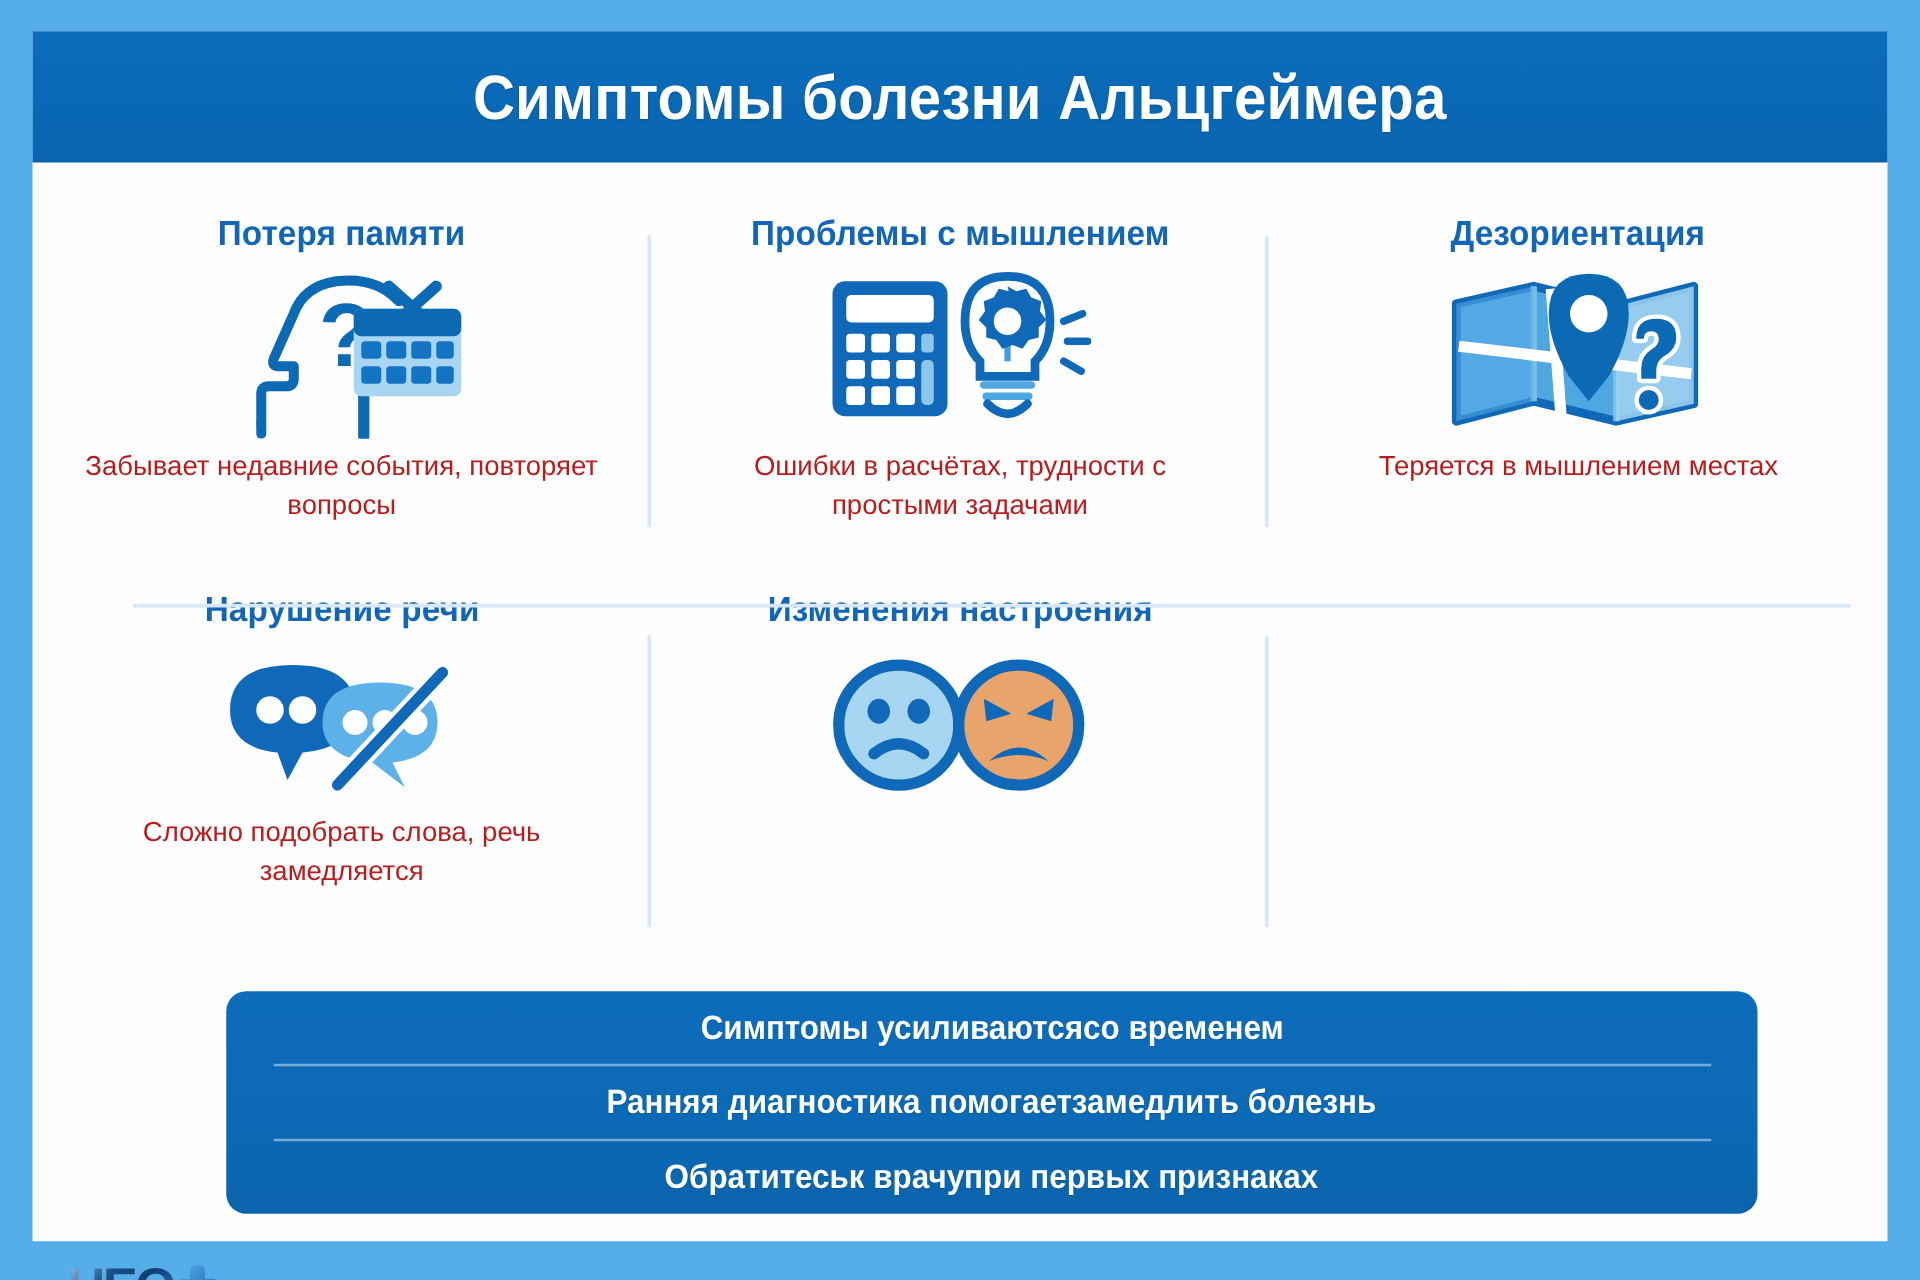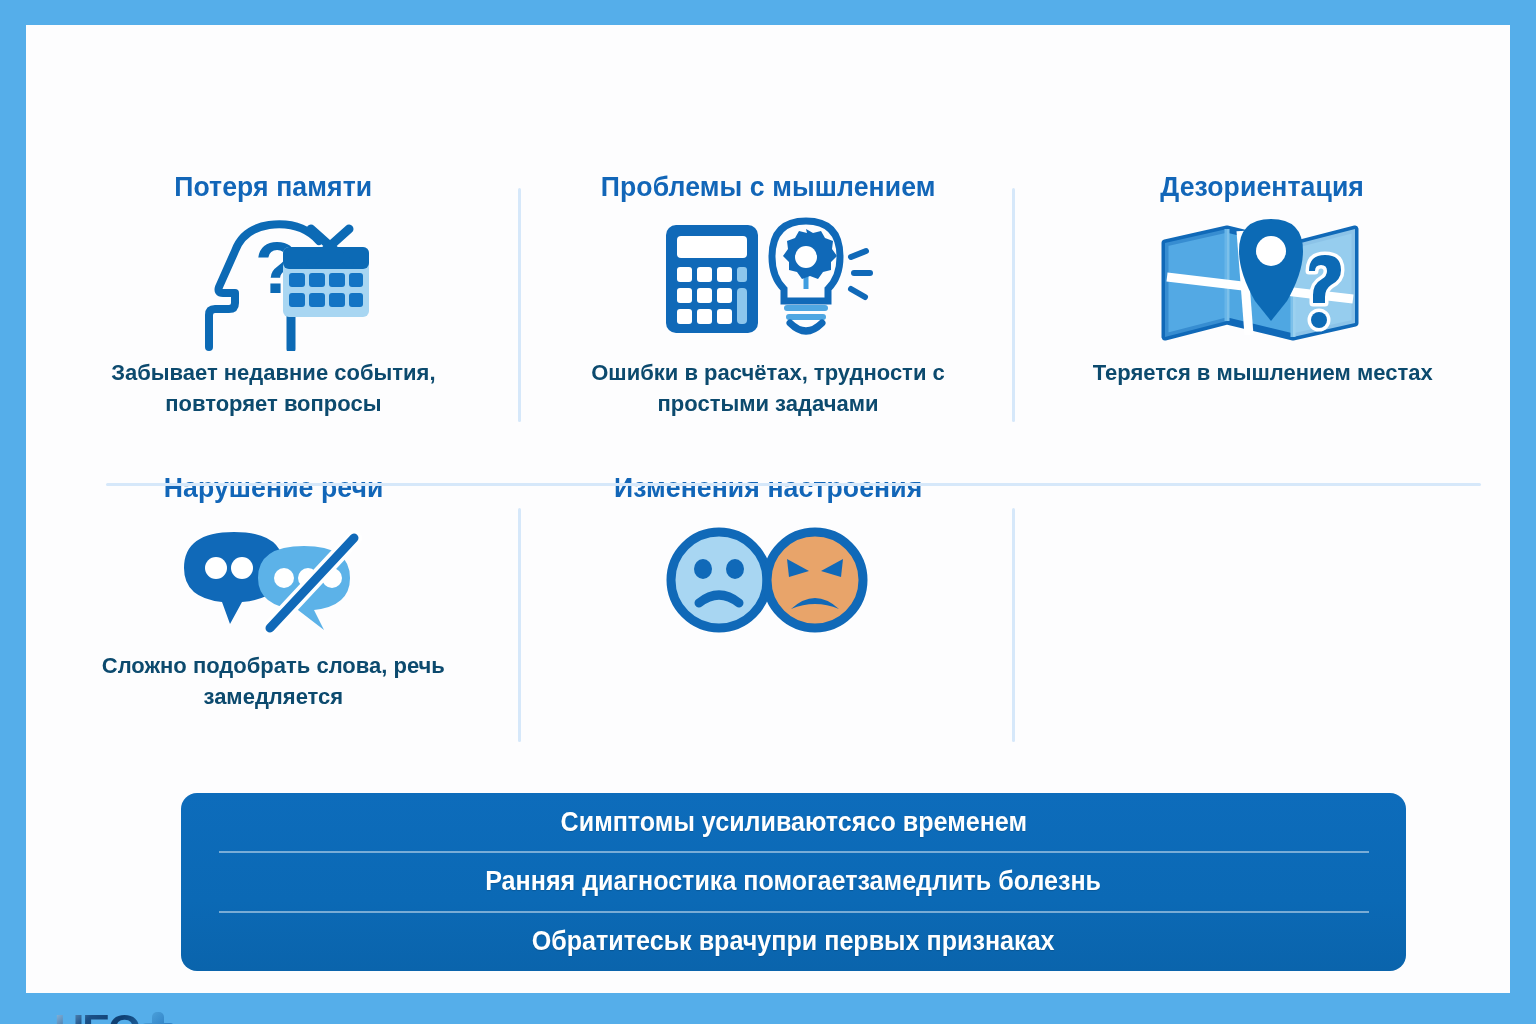--- a/index.html
+++ b/index.html
@@ -93,27 +93,27 @@
   .icon-wrap {
     height: 140px;
     display: flex;
     align-items: center;
     justify-content: center;
     margin-top: 8px;
   }
   .icon-wrap.r2 { height: 128px; margin-top: 12px; }
 
   .card-desc {
-    color: #0c4a6e;
+    color: #b91c1c;
     font-size: 22px;
     line-height: 1.42;
     text-align: center;
     max-width: 430px;
     margin-top: 6px;
-    font-weight: 700;
+    font-weight: 400;
   }
 
   
   .row-sep {
     position: absolute;
     left: 80px;
     top: 458px;
     width: 1375px;
     height: 3px;
     background: #d6e8fa;
@@ -187,20 +187,23 @@
   .logo-plus i:nth-child(1){ left:0; top:11px; width:34px; height:12px; }
   .logo-plus i:nth-child(2){ left:11px; top:0; width:12px; height:34px; }
 
   svg { display: block; }
 </style>
 </head>
 <body>
 
 <div class="sheet">
 
+  <div class="title-bar">
+    <div class="title-text">Симптомы болезни Альцгеймера</div>
+  </div>
 
   <div class="grid">
 
     <div class="card sep-right">
       <div class="card-title">Потеря памяти</div>
       <div class="icon-wrap">
         <svg width="200" height="140" viewBox="0 0 200 140">
           <path d="M36 128 L36 104 Q36 98 42 98 L56 98 Q62 98 62 92 L62 82 L50 82 Q44 82 46 76 L62 40
                    Q70 18 96 14 Q128 10 146 30" fill="none" stroke="#0c6ab5" stroke-width="8" stroke-linecap="round" stroke-linejoin="round"></path>
           <path d="M36 128 L36 136" fill="none" stroke="#0c6ab5" stroke-width="8" stroke-linecap="round"></path>

